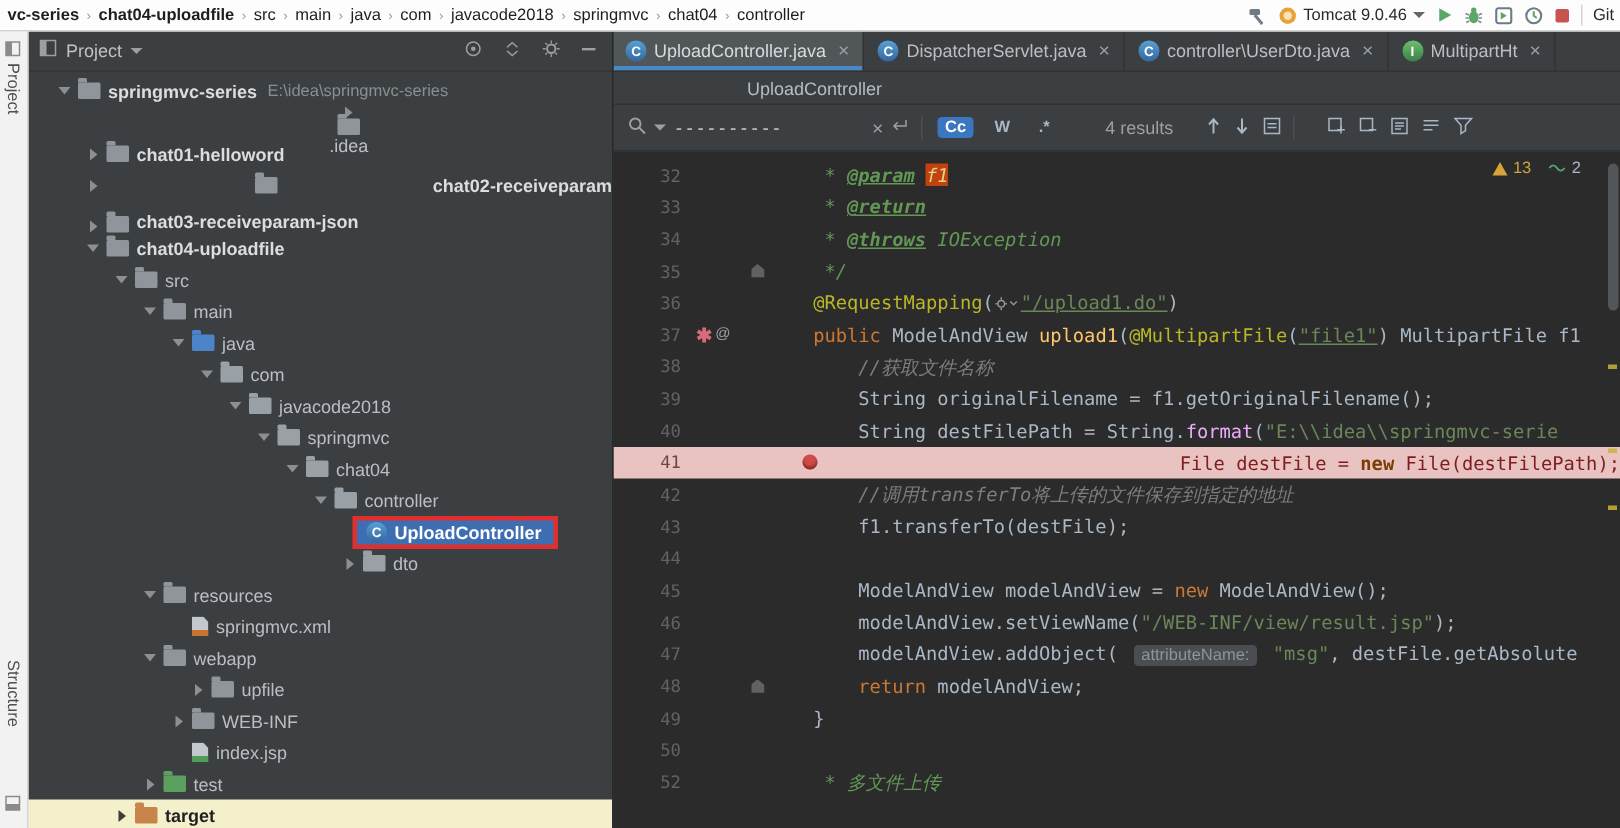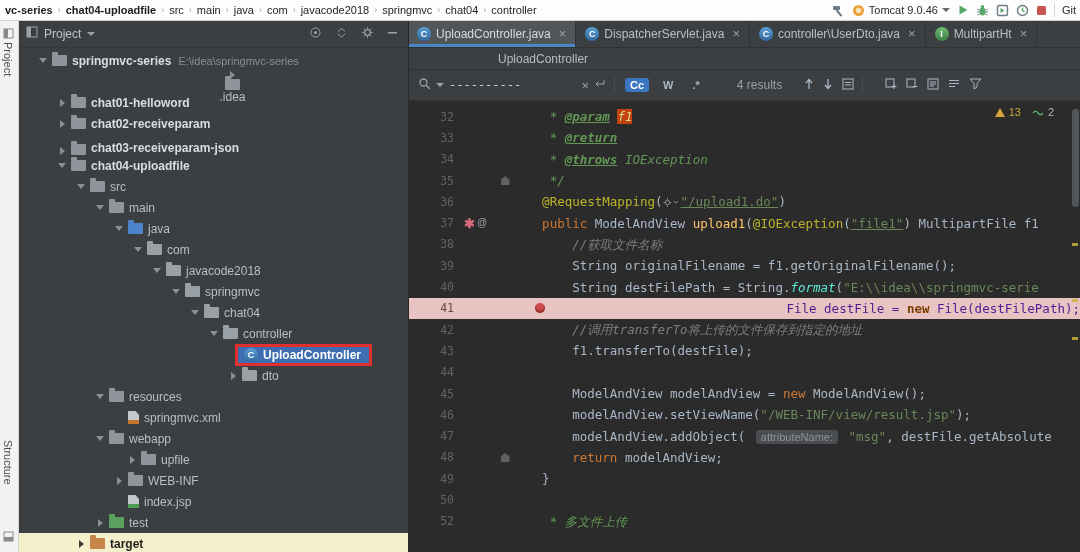--- a/index.html
+++ b/index.html
@@ -91,31 +91,31 @@
   .fold{width:14px;flex:none;display:flex;align-items:center;justify-content:center;}
   .txt{font:12.5px/1.2 "DejaVu Sans Mono",monospace;white-space:pre;color:#a9b7c6;}
   .cl.exec{background:#e9c2c2;justify-content:space-between;}
   .cl.exec .ln{color:#6d4545;}
   .gmap{color:#d86b77;font-weight:bold;font-size:13px;line-height:1;}
   .gat{color:#9aa0a6;font-size:10px;line-height:1;}
   .cherry{width:10px;height:10px;border-radius:50%;background:#cf4b4b;box-shadow:inset 0 -2px 2px #8e2d2d;display:block;}
   .foldmark{width:9px;height:9px;background:#5f6265;clip-path:polygon(50% 0,100% 40%,100% 100%,0 100%,0 40%);display:block;}
 
   .s-plain{color:#a9b7c6;}
-  .s-plainI{color:#5eead4;font-style:italic;}
+  .s-plainI{color:#f0abfc;}
   .s-kw{color:#cc7832;}
   .s-str{color:#6a8759;}
   .s-strU{color:#6a8759;text-decoration:underline;}
   .s-ann{color:#bbb529;}
   .s-cmt{color:#7d7d7d;font-style:italic;}
   .s-doc{color:#629755;font-style:italic;}
   .s-docTag{color:#629755;font-style:italic;font-weight:bold;text-decoration:underline;}
   .s-docHl{color:#ddd58f;background:#c2410c;font-style:italic;}
   .s-fn{color:#ffc66b;}
-  .s-exec{color:#4c1d95;}
+  .s-exec{color:#7f1d1d;}
   .s-execKw{color:#7a3d00;font-weight:bold;}
   .s-inlay{background:#4a4e52;color:#8f9496;border-radius:3px;padding:1px 5px;font-size:11px;
     font-family:"Liberation Sans",sans-serif;margin:0 3px;}
   .s-gearInlay{display:inline-flex;vertical-align:middle;margin-right:2px;}
 
   .inspect{position:absolute;top:5px;right:26px;display:flex;align-items:center;gap:4px;
     font-size:11px;color:#c5c5c5;}
   .warntri{width:0;height:0;border-left:5px solid transparent;border-right:5px solid transparent;
     border-bottom:9px solid #d9a33a;}
   .wcount{color:#c9a53c;margin-right:7px;}
@@ -277,21 +277,21 @@
         </div>
         <div class="trow" style="padding-left: 39px;">
           <span class="chev">
             <span class="chev-r"></span>
           </span>
           <span class="ti">
             <span class="ico ico-folder"></span>
           </span>
           <span class="lbl b">chat01-helloword</span>
         </div>
-        <div class="trow" style="padding-left: 39px;">
+        <div class="trow" style="padding-left: 39px; justify-content: space-between;">
           <span class="chev">
             <span class="chev-r"></span>
           </span>
           <span class="ti">
             <span class="ico ico-folder"></span>
           </span>
           <span class="lbl b">chat02-receiveparam</span>
         </div>
         <div class="trow" style="padding-left: 39px; align-items: flex-end;">
           <span class="chev">
@@ -610,21 +610,21 @@
                   <path d="M10.5 4l2.2 2.2L14.9 4" fill="none" stroke="#8f9496"></path>
                 </svg></span><span class="s-strU">"/upload1.do"</span><span class="s-plain">)</span></span>
           </div>
           <div class="cl">
             <span class="ln">37</span>
             <span class="gut">
               <span class="gmap">✱</span>
               <span class="gat">@</span>
             </span>
             <span class="fold"></span>
-            <span class="txt"><span class="s-plain">    </span><span class="s-kw">public </span><span class="s-plain">ModelAndView </span><span class="s-fn">upload1</span><span class="s-plain">(</span><span class="s-ann">@IOException</span><span class="s-plain">(</span><span class="s-strU">"file1"</span><span class="s-plain">) MultipartFile f1</span></span>
+            <span class="txt"><span class="s-plain">    </span><span class="s-kw">public </span><span class="s-plain">ModelAndView </span><span class="s-fn">upload1</span><span class="s-plain">(</span><span class="s-ann">@MultipartFile</span><span class="s-plain">(</span><span class="s-strU">"file1"</span><span class="s-plain">) MultipartFile f1</span></span>
           </div>
           <div class="cl">
             <span class="ln">38</span>
             <span class="gut"></span>
             <span class="fold"></span>
             <span class="txt"><span class="s-plain">        </span><span class="s-cmt">//获取文件名称</span></span>
           </div>
           <div class="cl">
             <span class="ln">39</span>
             <span class="gut"></span>

